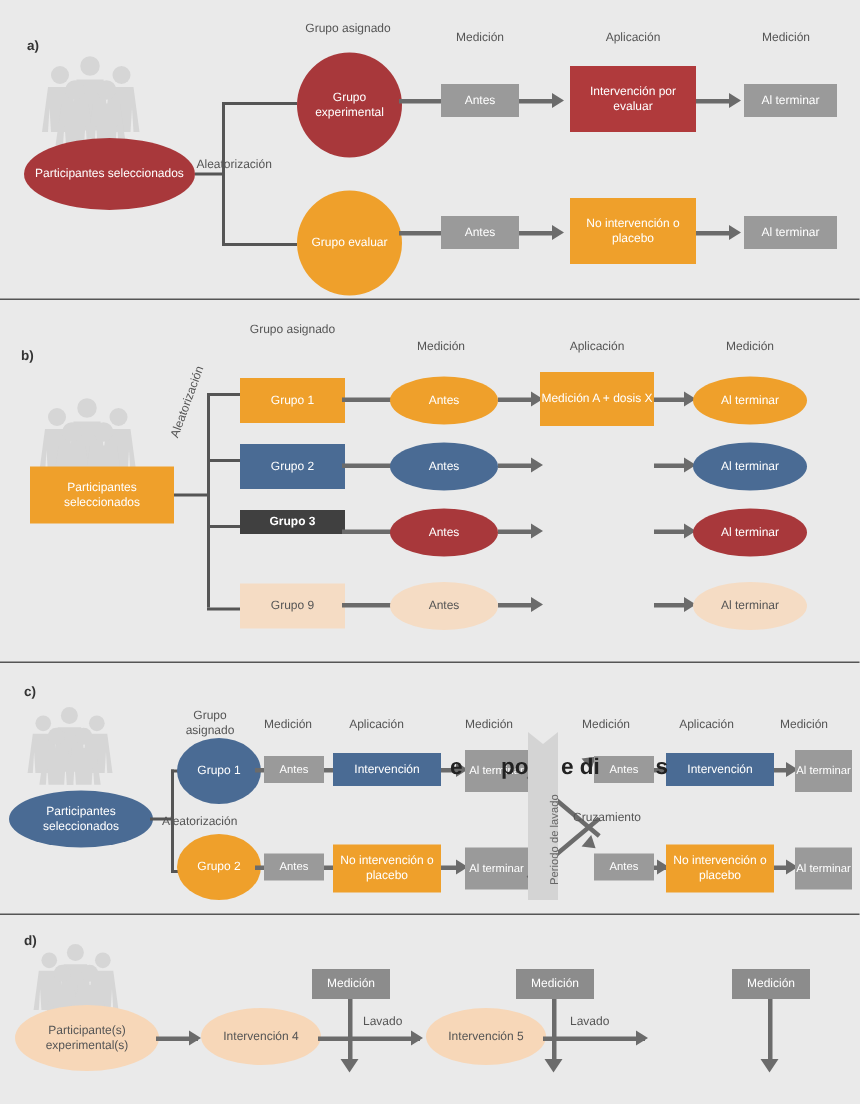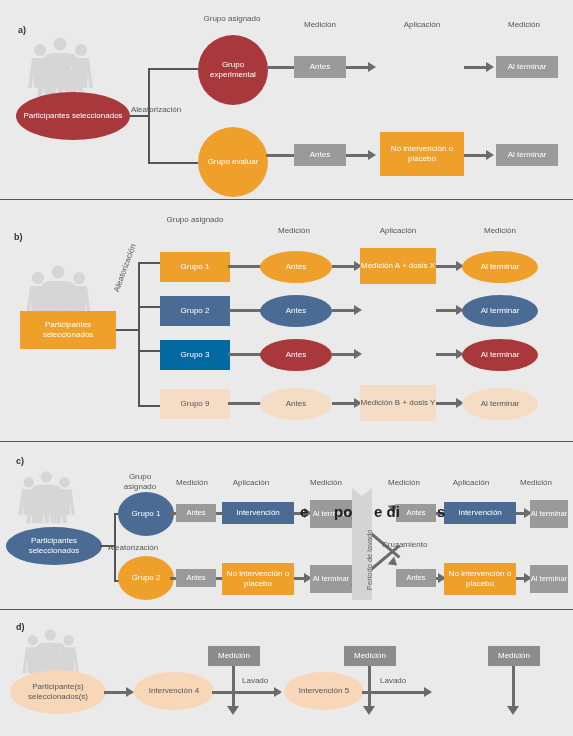--- a/index.html
+++ b/index.html
@@ -81,20 +81,23 @@
 
   <div class="node circ" style="left:198px;top:35px;width:70px;height:70px;background:#a8383b;font-size:8px;">
     <span class="txt-w">Grupo experimental</span>
   </div>
   <div class="line hline" style="left:266px;top:66px;width:30px;"></div>
   <div class="node rect" style="left:294px;top:56px;width:52px;height:22px;background:#9a9a9a;font-size:8px;">
     <span class="txt-w">Antes</span>
   </div>
   <div class="line hline" style="left:346px;top:66px;width:24px;"></div>
   <div class="arrow" style="left:368px;top:62px;"></div>
+  <div class="node rect" style="left:380px;top:44px;width:84px;height:44px;background:#b03a3c;font-size:8px;">
+    <span class="txt-w">Intervención por evaluar</span>
+  </div>
   <div class="line hline" style="left:464px;top:66px;width:24px;"></div>
   <div class="arrow" style="left:486px;top:62px;"></div>
   <div class="node rect" style="left:496px;top:56px;width:62px;height:22px;background:#9a9a9a;font-size:8px;">
     <span class="txt-w">Al terminar</span>
   </div>
 
   <div class="node circ" style="left:198px;top:127px;width:70px;height:70px;background:#efa02b;font-size:8px;">
     <span class="txt-w">Grupo evaluar</span>
   </div>
   <div class="line hline" style="left:266px;top:154px;width:30px;"></div>
@@ -176,21 +179,21 @@
     <span class="txt-w">Antes</span>
     </div>
   <div class="line hline" style="left:332px;top:107px;width:24px;"></div>
   <div class="arrow" style="left:354px;top:103px;"></div>
   <div class="line hline" style="left:436px;top:107px;width:22px;"></div>
   <div class="arrow" style="left:456px;top:103px;"></div>
   <div class="node ell" style="left:462px;top:93px;width:76px;height:32px;background:#4a6b94;font-size:8px;">
     <span class="txt-w">Al terminar</span>
     </div>
 
-  <div class="node rect" style="left:160px;top:138px;width:70px;height:30px;background:#0369a1;font-size:8px;">
+  <div class="node rect" style="left:160px;top:138px;width:70px;height:16px;background:#404040;font-size:8px;font-weight:bold;">
     <span class="txt-w">Grupo 3</span>
     </div>
   <div class="line hline" style="left:228px;top:151px;width:36px;"></div>
   <div class="node ell" style="left:260px;top:137px;width:72px;height:32px;background:#a8383b;font-size:8px;">
     <span class="txt-w">Antes</span>
     </div>
   <div class="line hline" style="left:332px;top:151px;width:24px;"></div>
   <div class="arrow" style="left:354px;top:147px;"></div>
   <div class="line hline" style="left:436px;top:151px;width:22px;"></div>
   <div class="arrow" style="left:456px;top:147px;"></div>
@@ -200,23 +203,20 @@
 
   <div class="node rect" style="left:160px;top:187px;width:70px;height:30px;background:#f5dcc4;font-size:8px;">
     <span class="txt-d">Grupo 9</span>
     </div>
   <div class="line hline" style="left:228px;top:200px;width:36px;"></div>
   <div class="node ell" style="left:260px;top:186px;width:72px;height:32px;background:#f5dcc4;font-size:8px;">
     <span class="txt-d">Antes</span>
     </div>
   <div class="line hline" style="left:332px;top:200px;width:24px;"></div>
   <div class="arrow" style="left:354px;top:196px;"></div>
-  <div class="node rect" style="left:360px;top:183px;width:76px;height:36px;background:#f5dcc4;font-size:8px;">
-    <span class="txt-d">Medición B + dosis Y</span>
-    </div>
   <div class="line hline" style="left:436px;top:200px;width:22px;"></div>
   <div class="arrow" style="left:456px;top:196px;"></div>
   <div class="node ell" style="left:462px;top:186px;width:76px;height:32px;background:#f5dcc4;font-size:8px;">
     <span class="txt-d">Al terminar</span>
     </div>
 </div>
 
 <div class="divider" style="top:441px;"></div>
 
 <div class="panel" style="top:444px;height:160px;">
@@ -350,21 +350,21 @@
       <circle cx="55" cy="14" r="6"></circle>
         <path d="M47 22h16l4 30h-4l-1-16-1 16h-12l-1-16-1 16h-4z"></path>
       <circle cx="24" cy="24" r="6.5"></circle>
         <path d="M15 33h18l4 28h-5l-1-15-1 15h-12l-1-15-1 15h-5z"></path>
       <circle cx="45" cy="24" r="6.5"></circle>
         <path d="M36 33h18l4 28h-5l-1-15-1 15h-12l-1-15-1 15h-5z"></path>
     </g>
   </svg>
 
   <div class="node ell" style="left:10px;top:58px;width:96px;height:44px;background:#f7d7b8;font-size:8px;">
-    <span class="txt-d">Participante(s) seleccionados(s)</span>
+    <span class="txt-d">Participante(s) experimental(s)</span>
   </div>
 
   <div class="line hline" style="left:104px;top:79px;width:28px;"></div>
   <div class="arrow" style="left:126px;top:75px;"></div>
 
   <div class="node ell" style="left:134px;top:60px;width:80px;height:38px;background:#f7d7b8;font-size:8px;">
     <span class="txt-d">Intervención 4</span>
   </div>
   <div class="node rect" style="left:208px;top:34px;width:52px;height:20px;background:#8c8c8c;font-size:8px;">
     <span class="txt-w">Medición</span>

